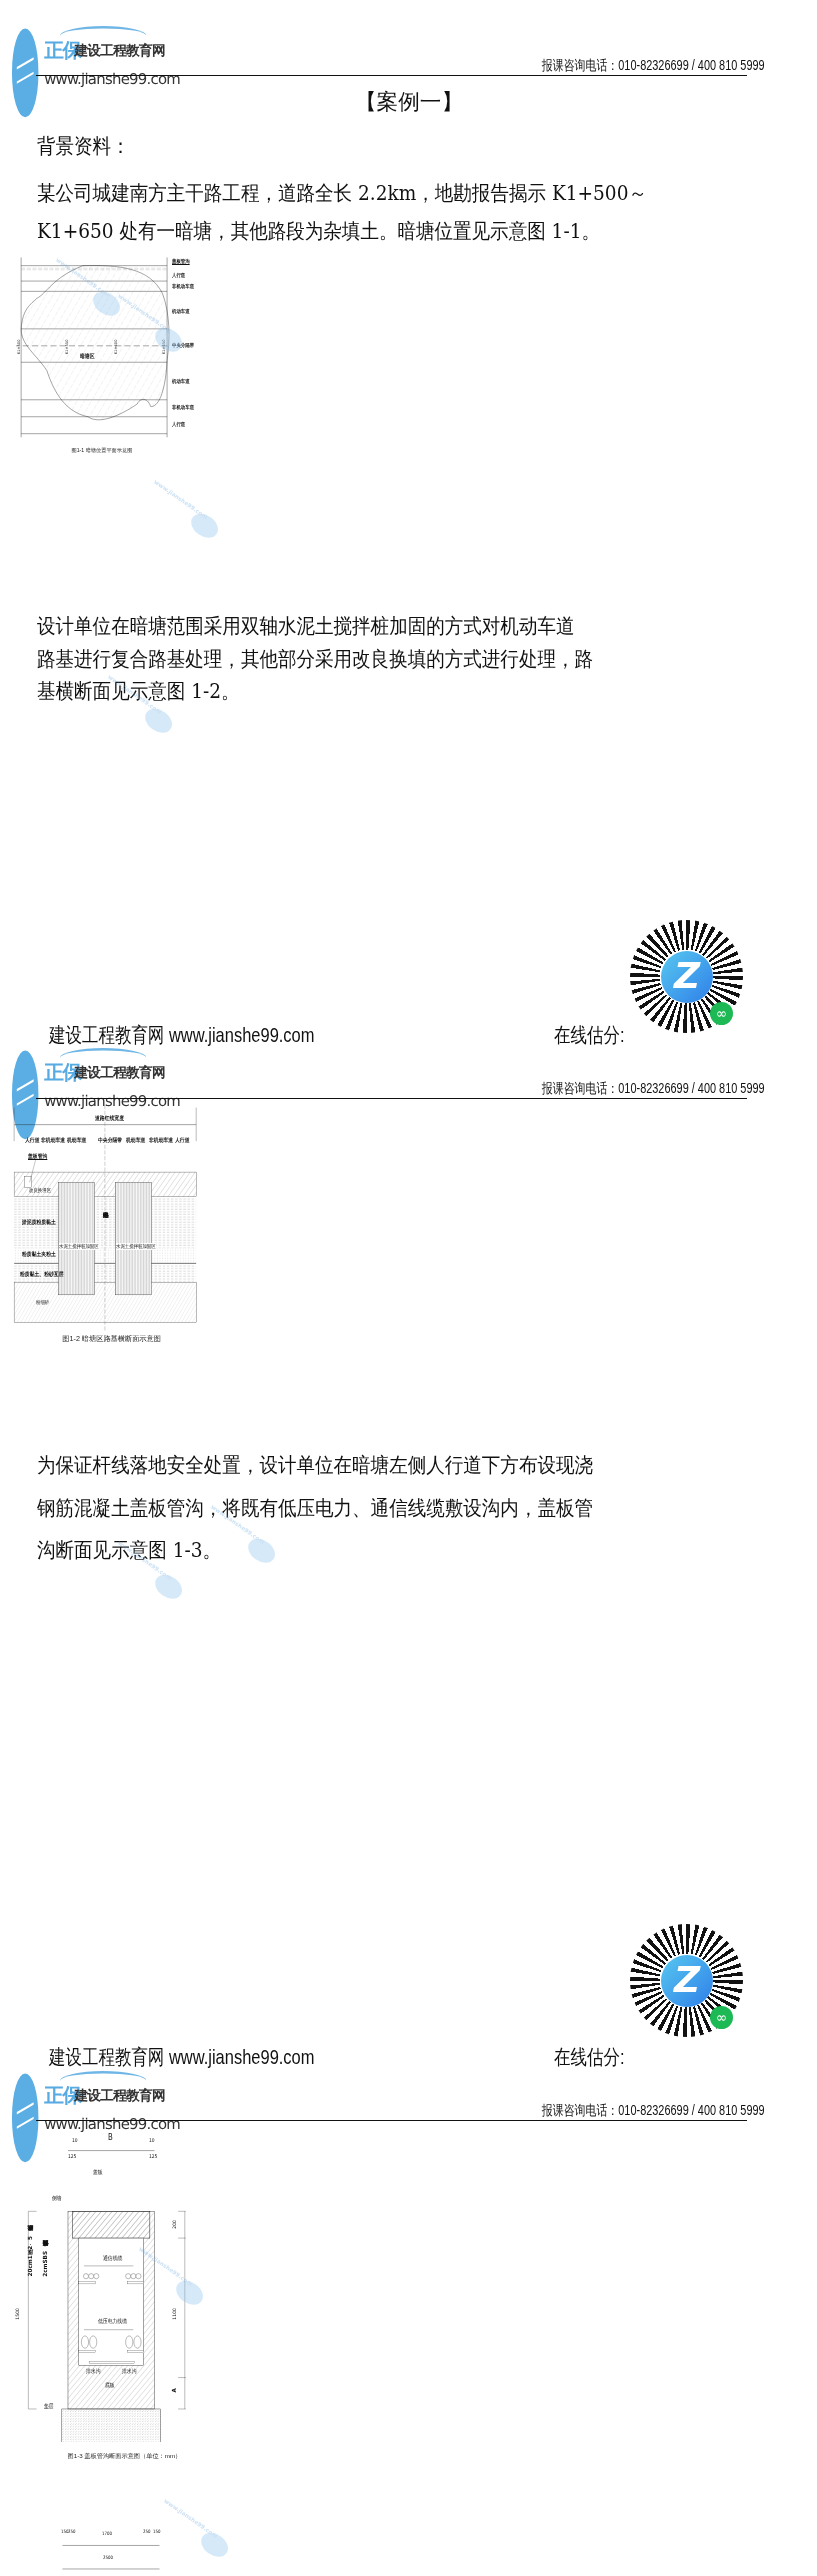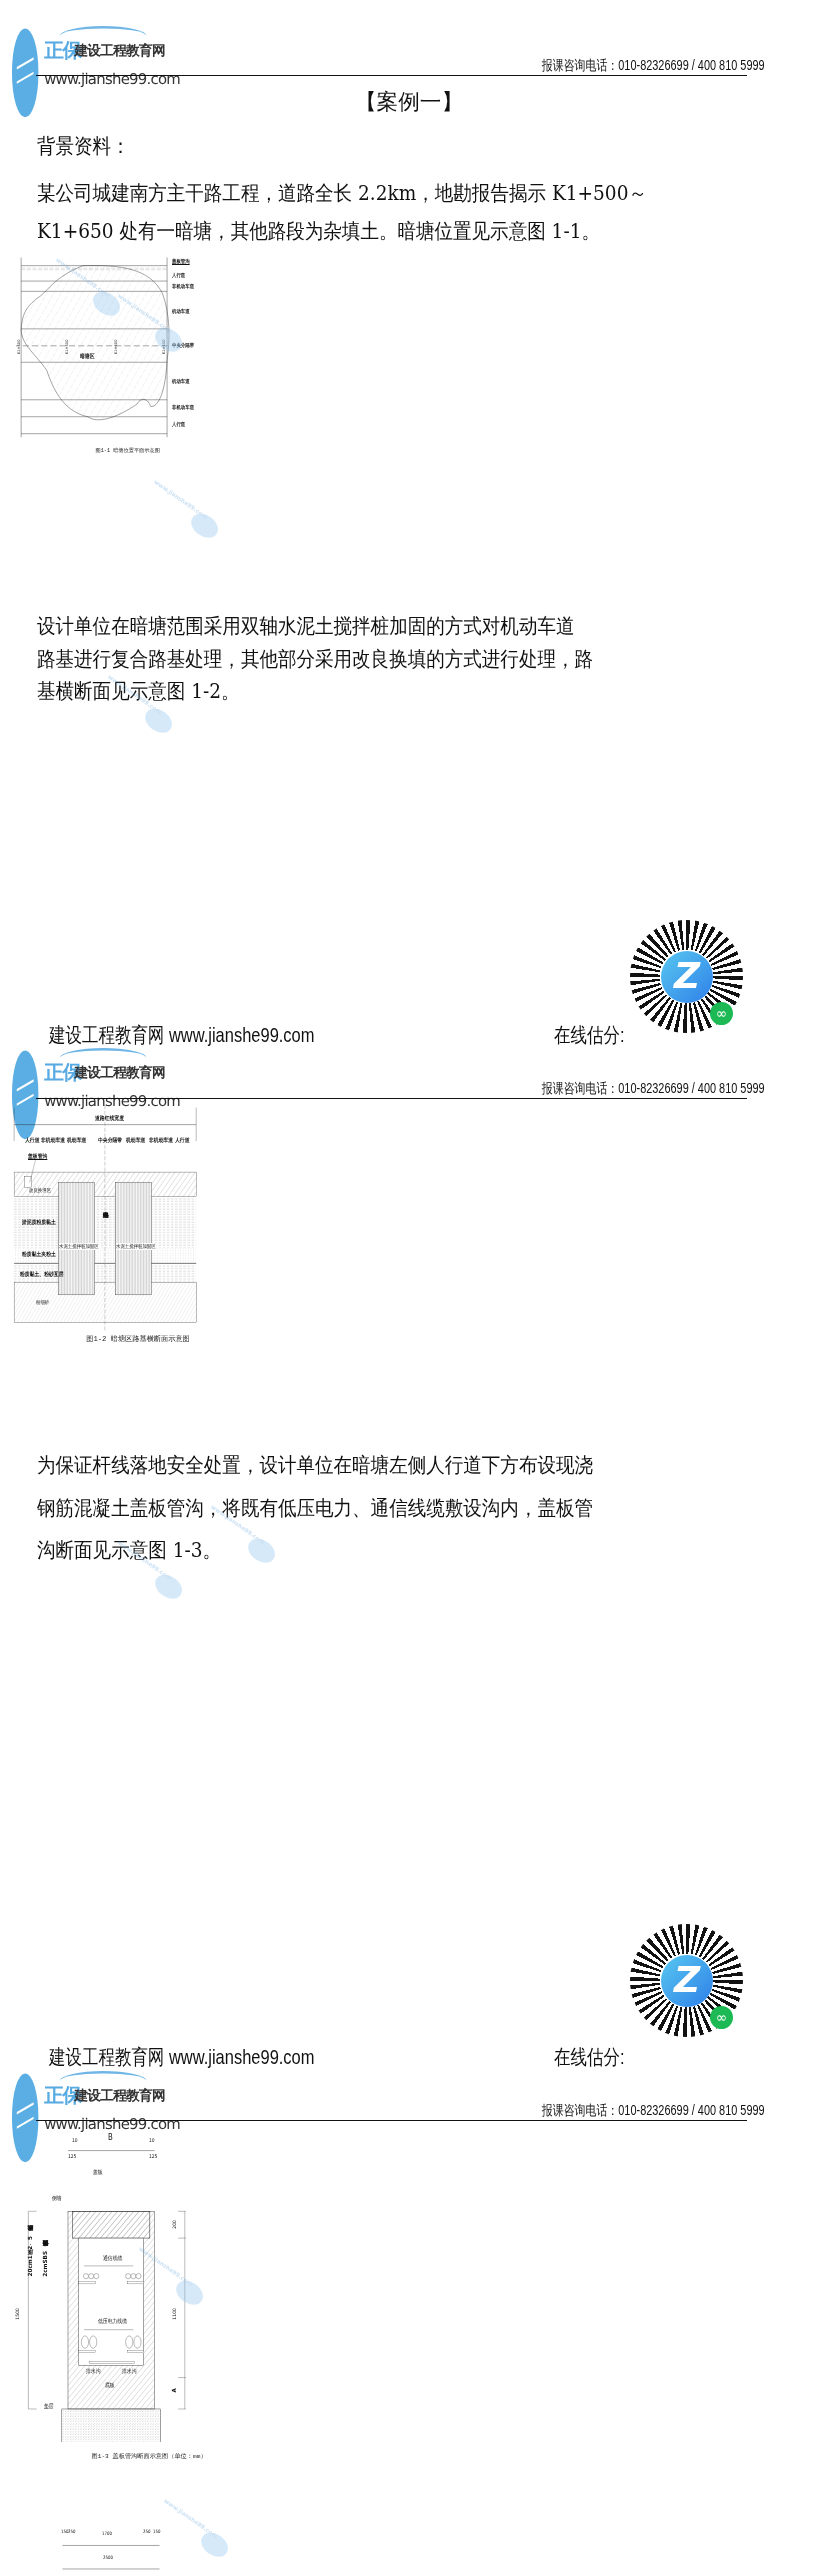--- a/index.html
+++ b/index.html
@@ -34,21 +34,21 @@
   .qr-inner { position: absolute; left: 31px; top: 31px; width: 52px; height: 52px; border-radius: 50%;
               background: linear-gradient(135deg, #58c8f0, #2f7fe8); }
   .qr-inner::after { content: "Z"; position: absolute; left: 0; top: 4.1px; width: 52px; text-align: center;
               color: #fff; font-family: "DejaVu Sans", sans-serif; font-weight: bold; font-size: 36px; font-style: italic; }
   .qr-badge { position: absolute; left: 80px; top: 82px; width: 23px; height: 23px; border-radius: 50%;
               background: #1db954; color: #fff; text-align: center; line-height: 23px; font-size: 13.4px;
               font-family: "DejaVu Sans", sans-serif; }
   .fig { position: absolute; }
   .fig-label { position: absolute; font-family: "DejaVu Sans", sans-serif; font-weight: bold; font-size: 7.7px;
                white-space: nowrap; color: #111; transform: scaleX(0.85); transform-origin: left center; }
-  .fig-caption { position: absolute; font-family: Liberation Mono, monospace; font-size: 8.2px; white-space: nowrap; color: #222; margin-left: 24px; }
+  .fig-caption { position: absolute; font-family: Liberation Sans, sans-serif; font-size: 8.2px; white-space: nowrap; color: #222; }
   .wm { position: absolute; width: 36px; height: 82px; opacity: 0.35; transform: rotate(-55deg); }
   .wm-dot { position: absolute; left: 0; top: 52px; width: 20.6px; height: 29px; border-radius: 50%; background: #8cc3ee; }
   .wm-text { position: absolute; left: 15.5px; top: 0; font-family: "DejaVu Sans", sans-serif; font-size: 5.7px;
              font-weight: bold; color: #6aa9df; writing-mode: vertical-rl; white-space: nowrap; }
 </style>
 </head>
 <body>
 
 <div>
   <div class="logo" style="left:12.4px; top:26px; transform:scale(2.4); transform-origin:left top;">

